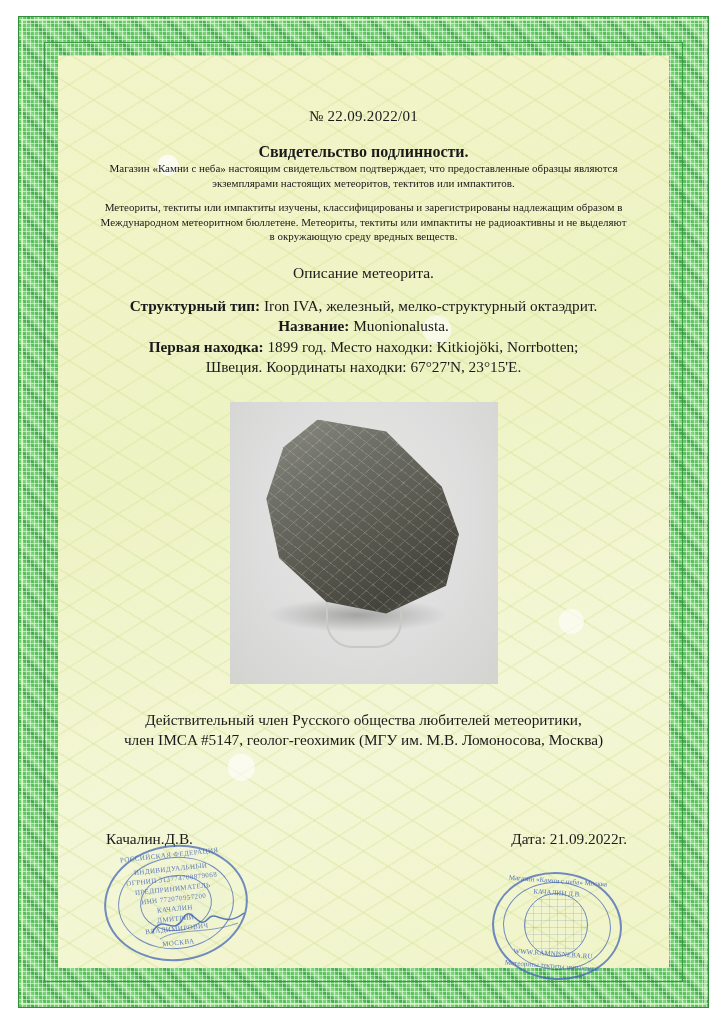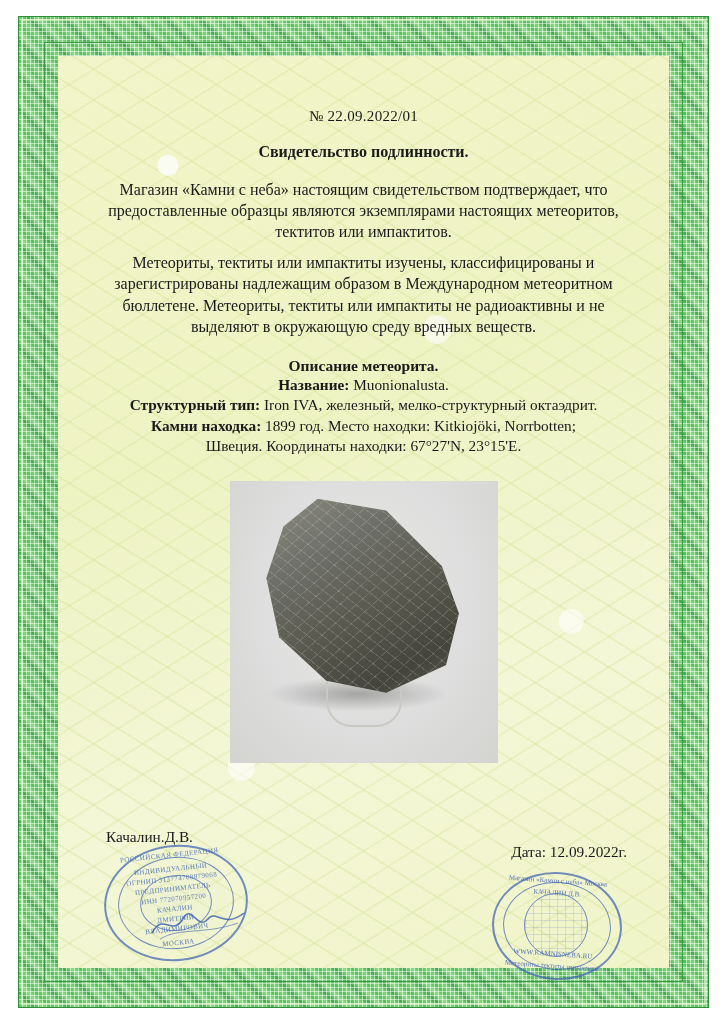--- a/index.html
+++ b/index.html
@@ -87,35 +87,35 @@
   }
 
   .doc-number {
     font-size: 15px;
     letter-spacing: 0.3px;
     margin-bottom: 18px;
   }
   .doc-title {
     font-size: 16px;
     font-weight: bold;
-    margin-bottom: 18px;
   }
   .para {
-    font-size: 16px;
+    font-size: 11px;
     line-height: 1.32;
     margin: 0 6px 4px 6px;
     text-align: center;
   }
   .para.gap {
     margin-top: 10px;
   }
   .section-title {
     font-size: 15.5px;
-    font-weight: bold;
+    font-weight: normal;
     margin-top: 20px;
+    margin-bottom: 14px;
   }
   .spec-line {
     font-size: 15.3px;
     line-height: 1.34;
     margin: 0 4px;
   }
   .spec-line b { font-weight: bold; }
 
   
   .photo-wrap {
@@ -169,21 +169,21 @@
     line-height: 1.34;
   }
   .sign-row {
     position: relative;
     margin-top: 58px;
     height: 40px;
   }
   .sign-left {
     position: absolute;
     left: 14px;
-    bottom: 15px;
+    bottom: 0;
     font-size: 15.3px;
   }
   .sign-right {
     position: absolute;
     right: 8px;
     bottom: 0;
     font-size: 15.3px;
   }
 
   
@@ -309,46 +309,50 @@
     <div class="doc-number">№ 22.09.2022/01</div>
 
     <div class="doc-title">Свидетельство подлинности.</div>
 
     <div class="para">Магазин «Камни с неба» настоящим свидетельством подтверждает, что предоставленные образцы являются экземплярами настоящих метеоритов, тектитов или импактитов.</div>
     <div class="para gap">Метеориты, тектиты или импактиты изучены, классифицированы и зарегистрированы надлежащим образом в Международном метеоритном бюллетене. Метеориты, тектиты или импактиты не радиоактивны и не выделяют в окружающую среду вредных веществ.</div>
 
     <div class="section-title">Описание метеорита.</div>
 
     <div class="spec-line">
+      <b>Структурный тип:</b>
+      <span>Iron IVA, железный, мелко-структурный октаэдрит.</span>
+    </div>
+    <div class="spec-line">
       <b>Название:</b>
       <span>Muonionalusta.</span>
     </div>
     <div class="spec-line">
-      <b>Структурный тип:</b>
-      <span>Iron IVA, железный, мелко-структурный октаэдрит.</span>
-    </div>
-    <div class="spec-line">
-      <b>Камни находка:</b>
+      <b>Первая находка:</b>
       <span>1899 год. Место находки: Kitkiojöki, Norrbotten;</span>
     </div>
     <div class="spec-line">
       <span>Швеция. Координаты находки: 67°27'N, 23°15'E.</span>
     </div>
 
     <div class="photo-wrap">
       <div class="photo-bg"></div>
       <div class="meteorite-shadow"></div>
       <div class="stand"></div>
       <div class="meteorite"></div>
     </div>
 
+    <div class="footer">
+      <div>Действительный член Русского общества любителей метеоритики,</div>
+      <div>член IMCA #5147, геолог-геохимик (МГУ им. М.В. Ломоносова, Москва)</div>
+    </div>
 
     <div class="sign-row">
       <div class="sign-left">Качалин.Д.В.</div>
-      <div class="sign-right">Дата: 12.09.2022г.</div>
+      <div class="sign-right">Дата: 21.09.2022г.</div>
     </div>
 
   </div>
 
   <div class="stamp stamp-left"></div>
   <div class="stamp-left-text">
     <div class="t" style="top:6px;">РОССИЙСКАЯ ФЕДЕРАЦИЯ</div>
     <div class="t" style="top:20px;">ИНДИВИДУАЛЬНЫЙ</div>
     <div class="t" style="top:30px;">ОГРНИП 313774708879068</div>
     <div class="t" style="top:40px;">ПРЕДПРИНИМАТЕЛЬ</div>

